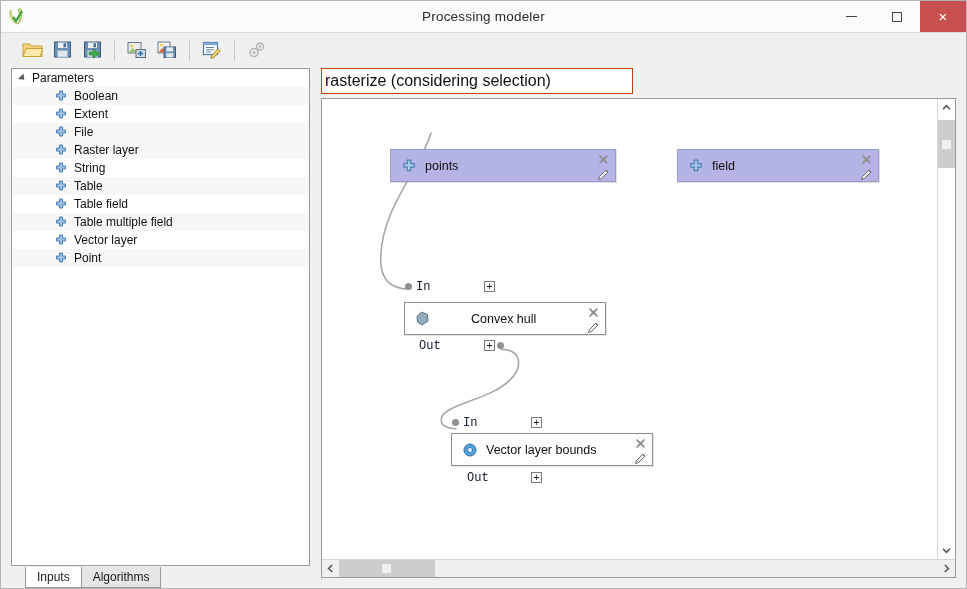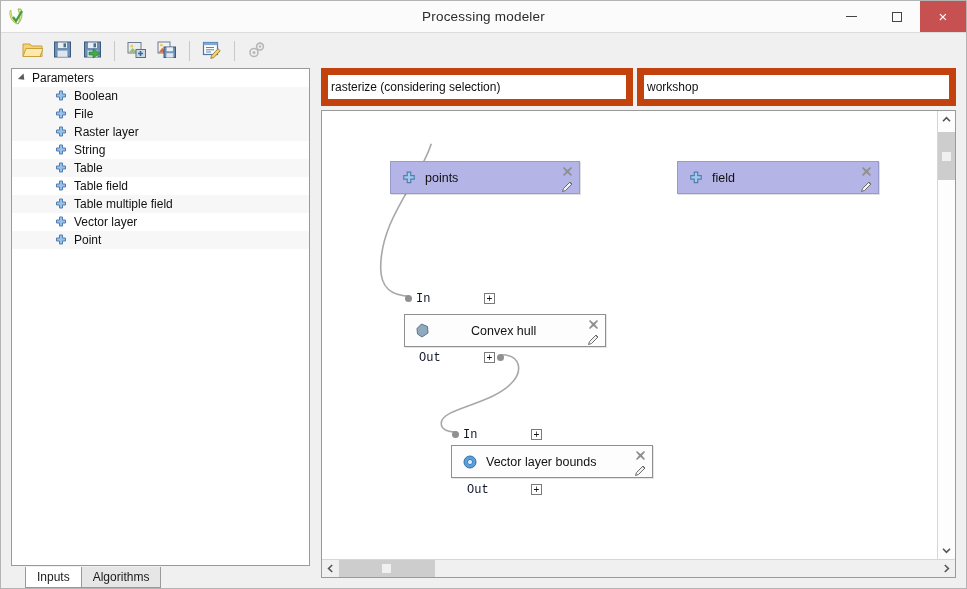--- a/index.html
+++ b/index.html
@@ -112,22 +112,22 @@
   .tab + .tab{margin-left:-1px;}
 
   
   .right-panel{
     flex:1;display:flex;flex-direction:column;
     padding-bottom:10px;
   }
   .field-row{display:flex;gap:4px;margin-bottom:4px;}
   .txtfield{
     height:22px;box-sizing:border-box;
-    border:7px solid #c2410c;background:#fff;
-    font-family:"Liberation Sans", sans-serif;font-size:12px;color:#111;
+    border:1px solid #c2410c;background:#fff;
+    font-family:"Liberation Sans", sans-serif;font-size:16px;color:#111;
     padding:12px 3px;line-height:20px;
     outline:none;
   }
   .txtfield.a{width:312px;}
   .txtfield.b{flex:1;}
 
   .canvas-wrap{
     flex:1;position:relative;
     border:1px solid #9a9a9a;background:#fff;
     box-sizing:border-box;
@@ -330,20 +330,28 @@
         </div>
 
         <div class="tree-row alt tree-child">
           <span class="plus-ico">
               <svg width="12" height="12" viewBox="0 0 12 12">
                 <path d="M4.5 1 h3 v3 h3 v3 h-3 v3 h-3 v-3 h-3 v-3 h3 z" fill="#9cc0e4" stroke="#4d7fb3" stroke-width="1"></path>
               </svg>
             </span>
           <span>Boolean</span>
         </div>
+        <div class="tree-row tree-child">
+          <span class="plus-ico">
+              <svg width="12" height="12" viewBox="0 0 12 12">
+                <path d="M4.5 1 h3 v3 h3 v3 h-3 v3 h-3 v-3 h-3 v-3 h3 z" fill="#9cc0e4" stroke="#4d7fb3" stroke-width="1"></path>
+              </svg>
+            </span>
+          <span>Extent</span>
+        </div>
         <div class="tree-row alt tree-child">
           <span class="plus-ico">
               <svg width="12" height="12" viewBox="0 0 12 12">
                 <path d="M4.5 1 h3 v3 h3 v3 h-3 v3 h-3 v-3 h-3 v-3 h3 z" fill="#9cc0e4" stroke="#4d7fb3" stroke-width="1"></path>
               </svg>
             </span>
           <span>File</span>
         </div>
         <div class="tree-row alt tree-child">
           <span class="plus-ico">
@@ -404,35 +412,34 @@
       </div>
       <div class="tabs">
         <div class="tab active">Inputs</div>
         <div class="tab">Algorithms</div>
       </div>
     </div>
 
     <div class="right-panel">
       <div class="field-row">
         <input class="txtfield a" type="text" value="rasterize (considering selection)" style="">
-        <input class="txtfield b" type="text" value="workshop" style="">
       </div>
 
       <div class="canvas-wrap">
         <div class="canvas-inner">
           <div class="canvas">
 
             <svg class="links" viewBox="0 0 608 452" preserveAspectRatio="none">
 
               <path d="M108 33 C96 72, 58 108, 58 158 C58 178, 68 186, 86 187" fill="none" stroke="#a8a8a8" stroke-width="1.6"></path>
 
               <path d="M177 246 C196 246, 200 262, 186 276 C166 296, 120 300, 118 314 C117 321, 124 324, 133 324" fill="none" stroke="#a8a8a8" stroke-width="1.6"></path>
             </svg>
 
-            <div class="node param" style="left:68px;top:50px;width:190px;">
+            <div class="node param" style="left:68px;top:50px;width:226px;">
               <span class="node-ico">
                 <svg width="14" height="14" viewBox="0 0 12 12">
                     <path d="M4.5 1 h3 v3 h3 v3 h-3 v3 h-3 v-3 h-3 v-3 h3 z" fill="#a8cae8" stroke="#4d7fb3" stroke-width="1"></path>
                   </svg>
               </span>
               <span class="node-label">points</span>
               <span class="node-actions">
                 <span class="act">
                   <svg width="13" height="13" viewBox="0 0 13 13">
                       <path d="M3 2 L6.5 5 L10 2 L11 3 L8 6.5 L11 10 L10 11 L6.5 8 L3 11 L2 10 L5 6.5 L2 3 Z" fill="#8f8f8f"></path>

